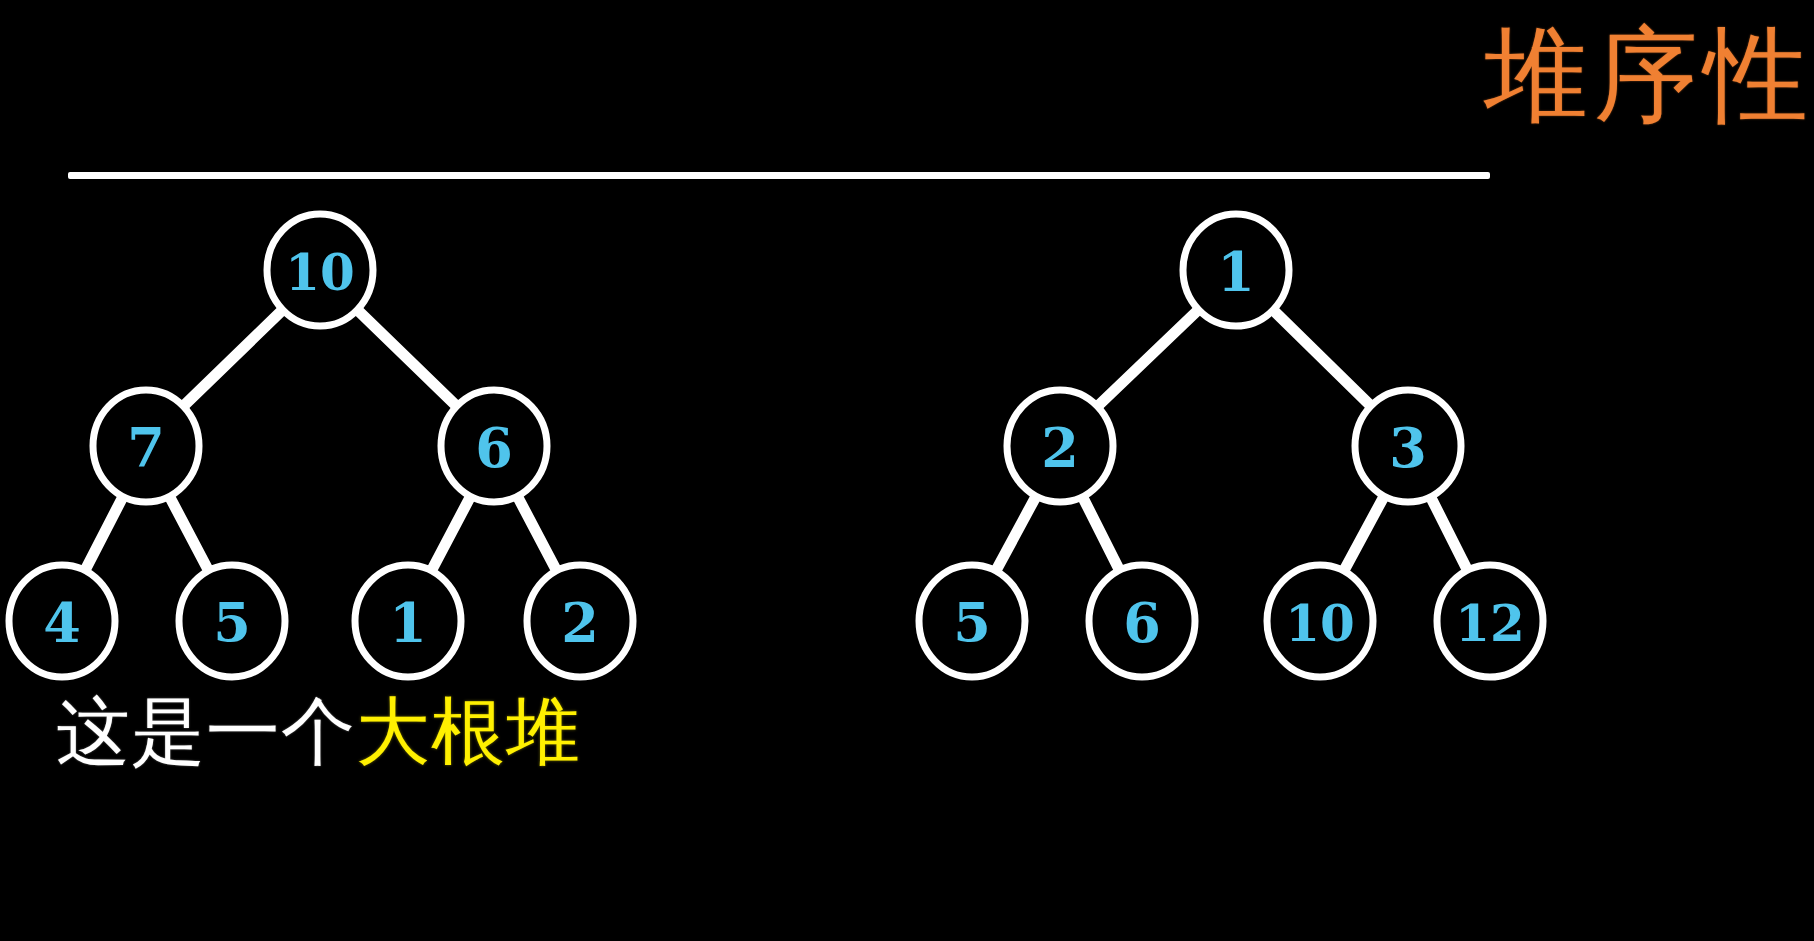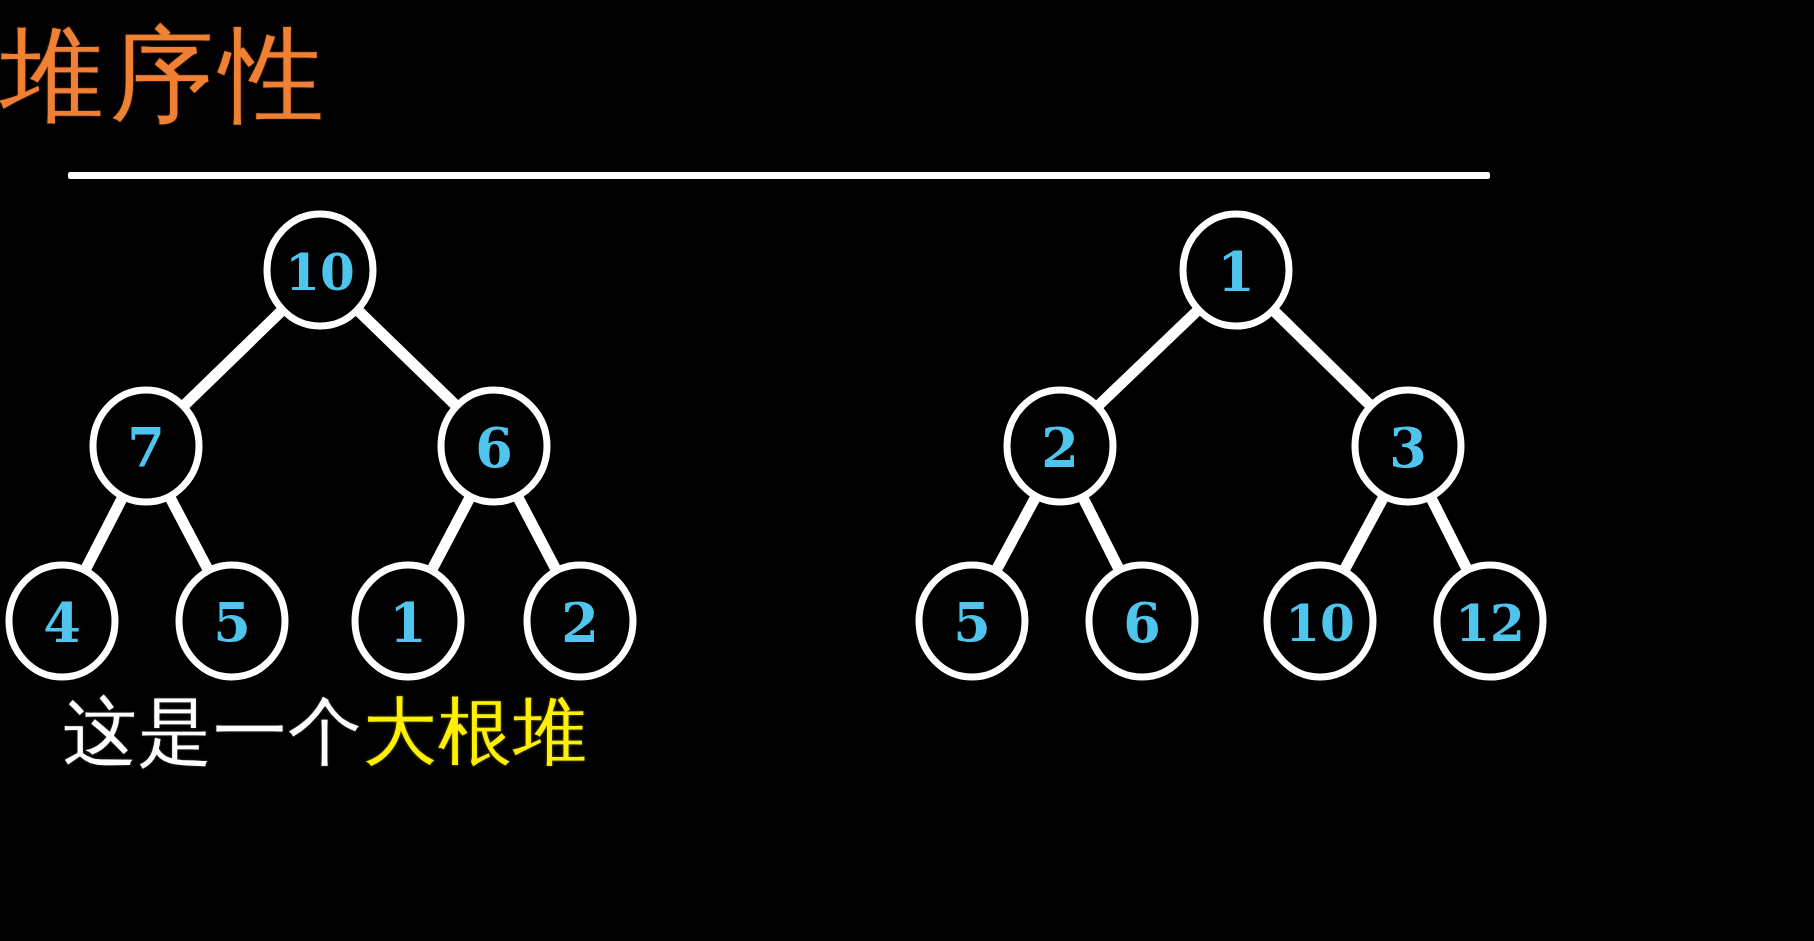--- a/index.html
+++ b/index.html
@@ -12,21 +12,21 @@
   #stage {
     position:relative;
     width:1814px; height:941px;
     background:#000;
   }
 
   
   #title {
     position:absolute;
     top:14px; left:0; width:100%;
-    text-align:left;
+    text-align:right;
     font-size:104px;
     line-height:1.18;
     font-weight:400;
     color:#F08032;
     letter-spacing:6px;
     text-shadow:0 0 2px rgba(240,128,50,.55);
     font-family:"DejaVu Serif","Liberation Serif",serif;
     white-space:nowrap;
   }
 
@@ -68,21 +68,20 @@
 
   
   .caption {
     position:absolute;
     top:694px;
     font-size:74px;
     line-height:1.0;
     white-space:nowrap;
     font-family:"DejaVu Serif","Liberation Serif",serif;
     letter-spacing:1px;
-    margin-left:7px;
   }
   #caption-left  { left:56px; }
   #caption-right { left:930px; }
   .cap-plain { color:#ffffff; text-shadow:0 0 2px rgba(255,255,255,.4); }
   .cap-hl    { color:#FFF000; text-shadow:0 0 3px rgba(255,240,0,.45); }
 </style>
 </head>
 <body>
 
 <div id="stage">

